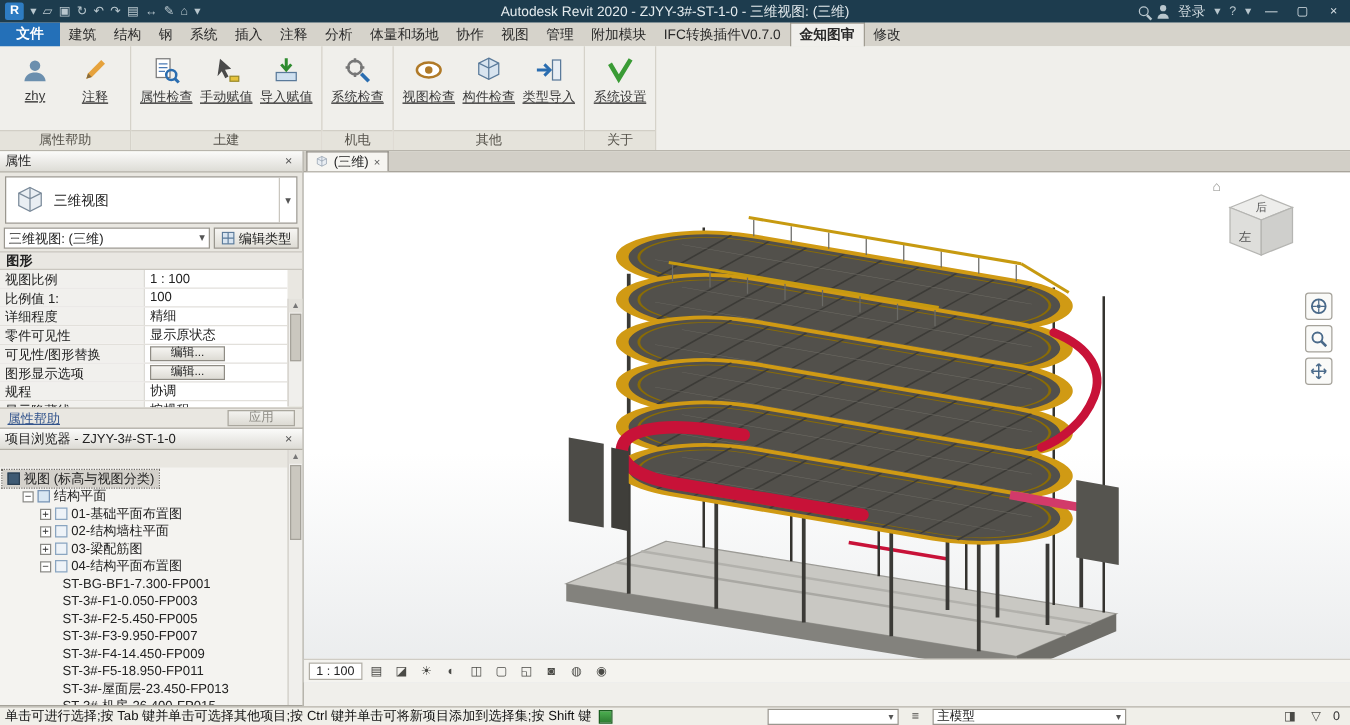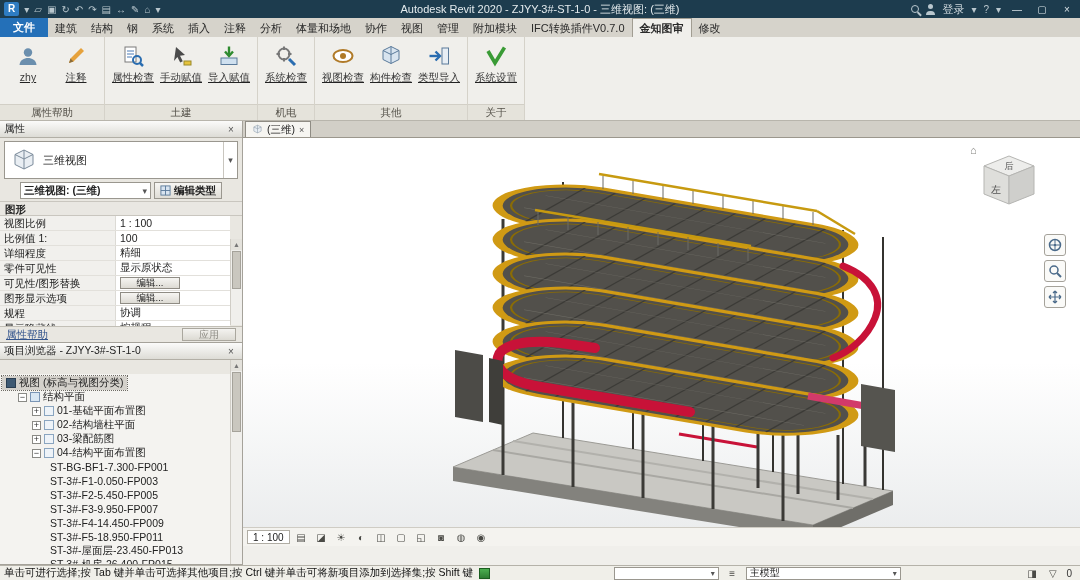--- a/index.html
+++ b/index.html
@@ -42,21 +42,21 @@
 
   .panel { display:flex; flex-direction:column; overflow:hidden; border-bottom:1px solid #a5a29a; }
   .panel-header { height:17px; flex:none; background:linear-gradient(#fbfbfa,#dddcd6); border-bottom:1px solid #b2afa6; display:flex; align-items:center; padding:0 4px; font-size:10.5px; color:#222; }
   .panel-close { margin-left:auto; font-size:10px; color:#555; width:14px; text-align:center; }
 
   .props-panel { height:222px; flex:none; position:relative; }
   .type-selector { margin:3px 4px 2px; height:38px; background:#fff; border:1px solid #9a978f; display:flex; align-items:center; }
   .type-selector .tsicon { margin:0 6px; }
   .ts-label { font-size:11px; color:#222; }
   .ts-arrow { margin-left:auto; width:14px; height:100%; border-left:1px solid #c9c6bf; display:flex; align-items:center; justify-content:center; color:#555; font-size:9px; }
-  .instance-row { display:flex; gap:3px; padding:1px 20px 2px; height:20px;font-weight:bold; }
+  .instance-row { display:flex; gap:3px; padding:1px 3px 2px; height:20px; }
   .inst-select { flex:1; background:#fff; border:1px solid #9a978f; display:flex; align-items:center; padding:0 3px; font-size:10.5px; }
   .inst-select .arr { margin-left:auto; font-size:9px; color:#555; }
   .edit-type-btn { flex:none; display:flex; align-items:center; gap:3px; padding:0 5px; background:linear-gradient(#f7f6f3,#dfddd6); border:1px solid #9a978f; font-size:10.5px; }
   .psection { height:15px; background:#e9e7e2; border-top:1px solid #c9c6bf; border-bottom:1px solid #c9c6bf; font-weight:bold; padding:0 5px; line-height:14px; font-size:10.5px; }
   .prows { flex:1; overflow:hidden; background:#fff; margin-right:12px; }
   .prow { display:flex; height:15px; border-bottom:1px solid #e2e0db; }
   .plabel { width:116px; flex:none; background:#f1f0ed; border-right:1px solid #dcdad5; padding:1px 4px; font-size:10.5px; color:#222; white-space:nowrap; overflow:hidden; }
   .pvalue { flex:1; padding:1px 4px; font-size:10.5px; display:flex; align-items:center; }
   .edit-btn { width:60px; height:12px; font-size:9.5px; line-height:10px; background:linear-gradient(#f6f5f2,#dddbd4); border:1px solid #8f8c84; color:#222; }
   .props-footer { flex:none; height:16px; background:#e9e7e1; border-top:1px solid #c2bfb6; display:flex; align-items:center; padding:0 6px; }

